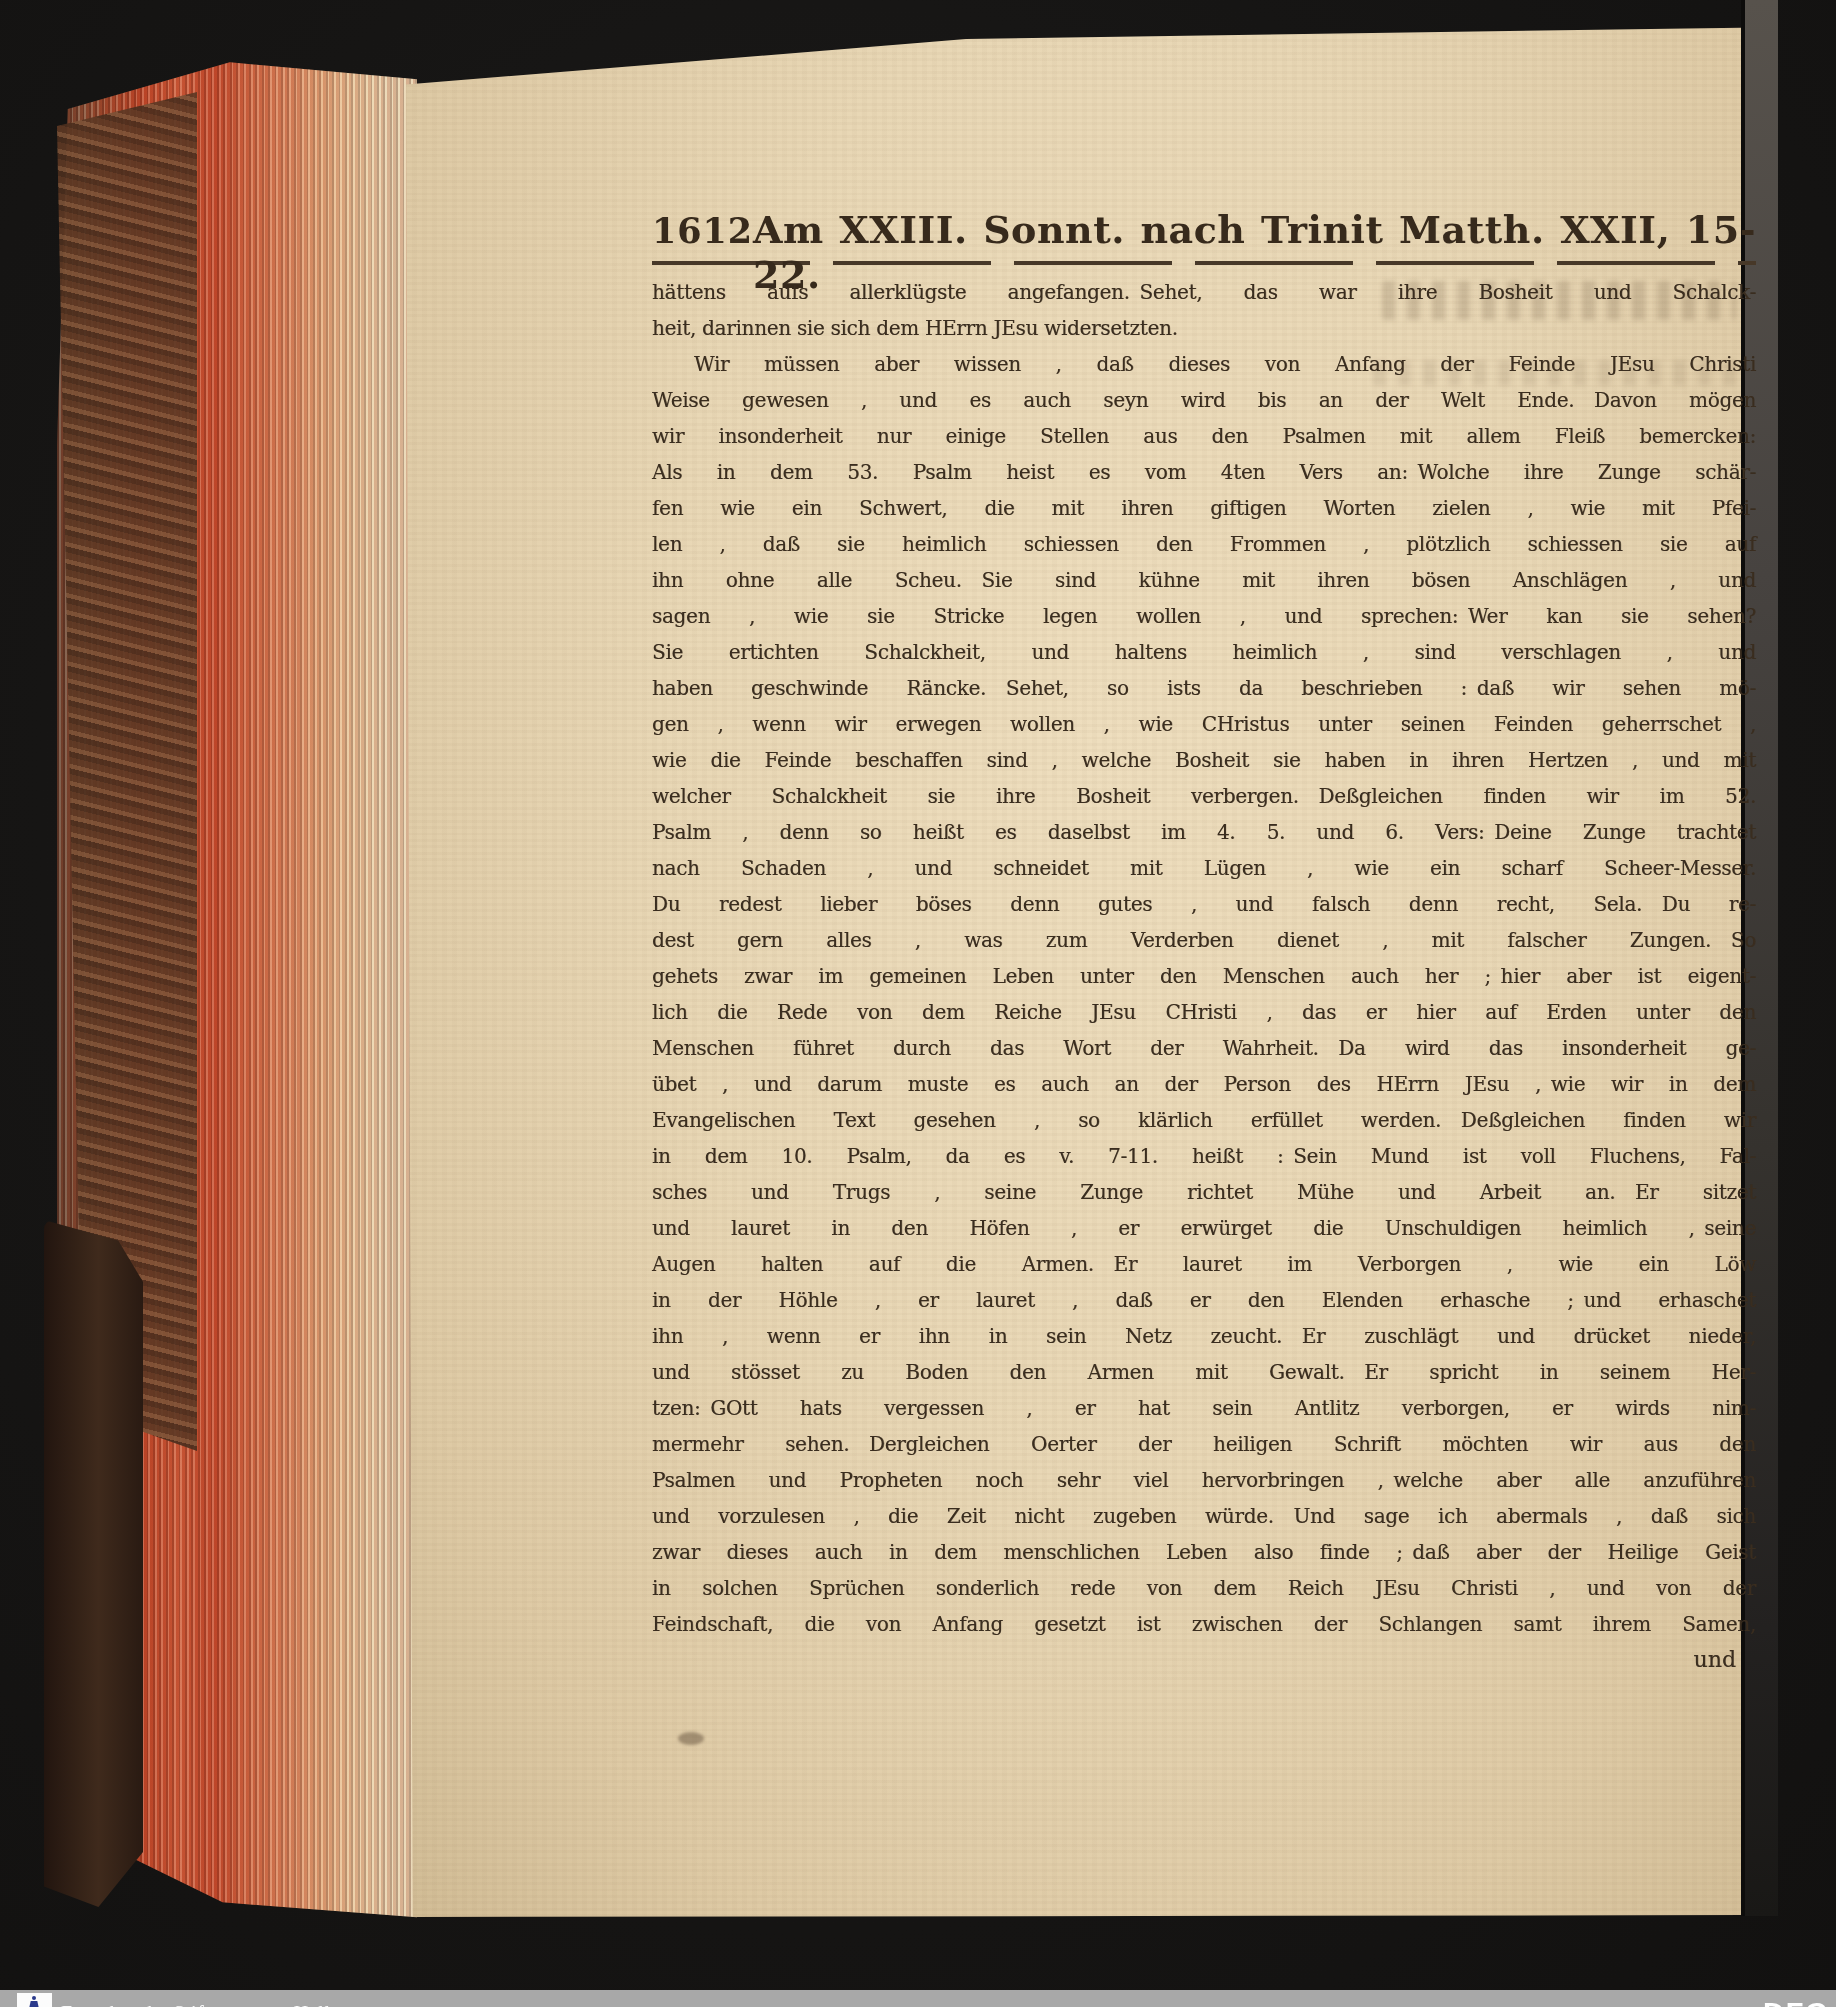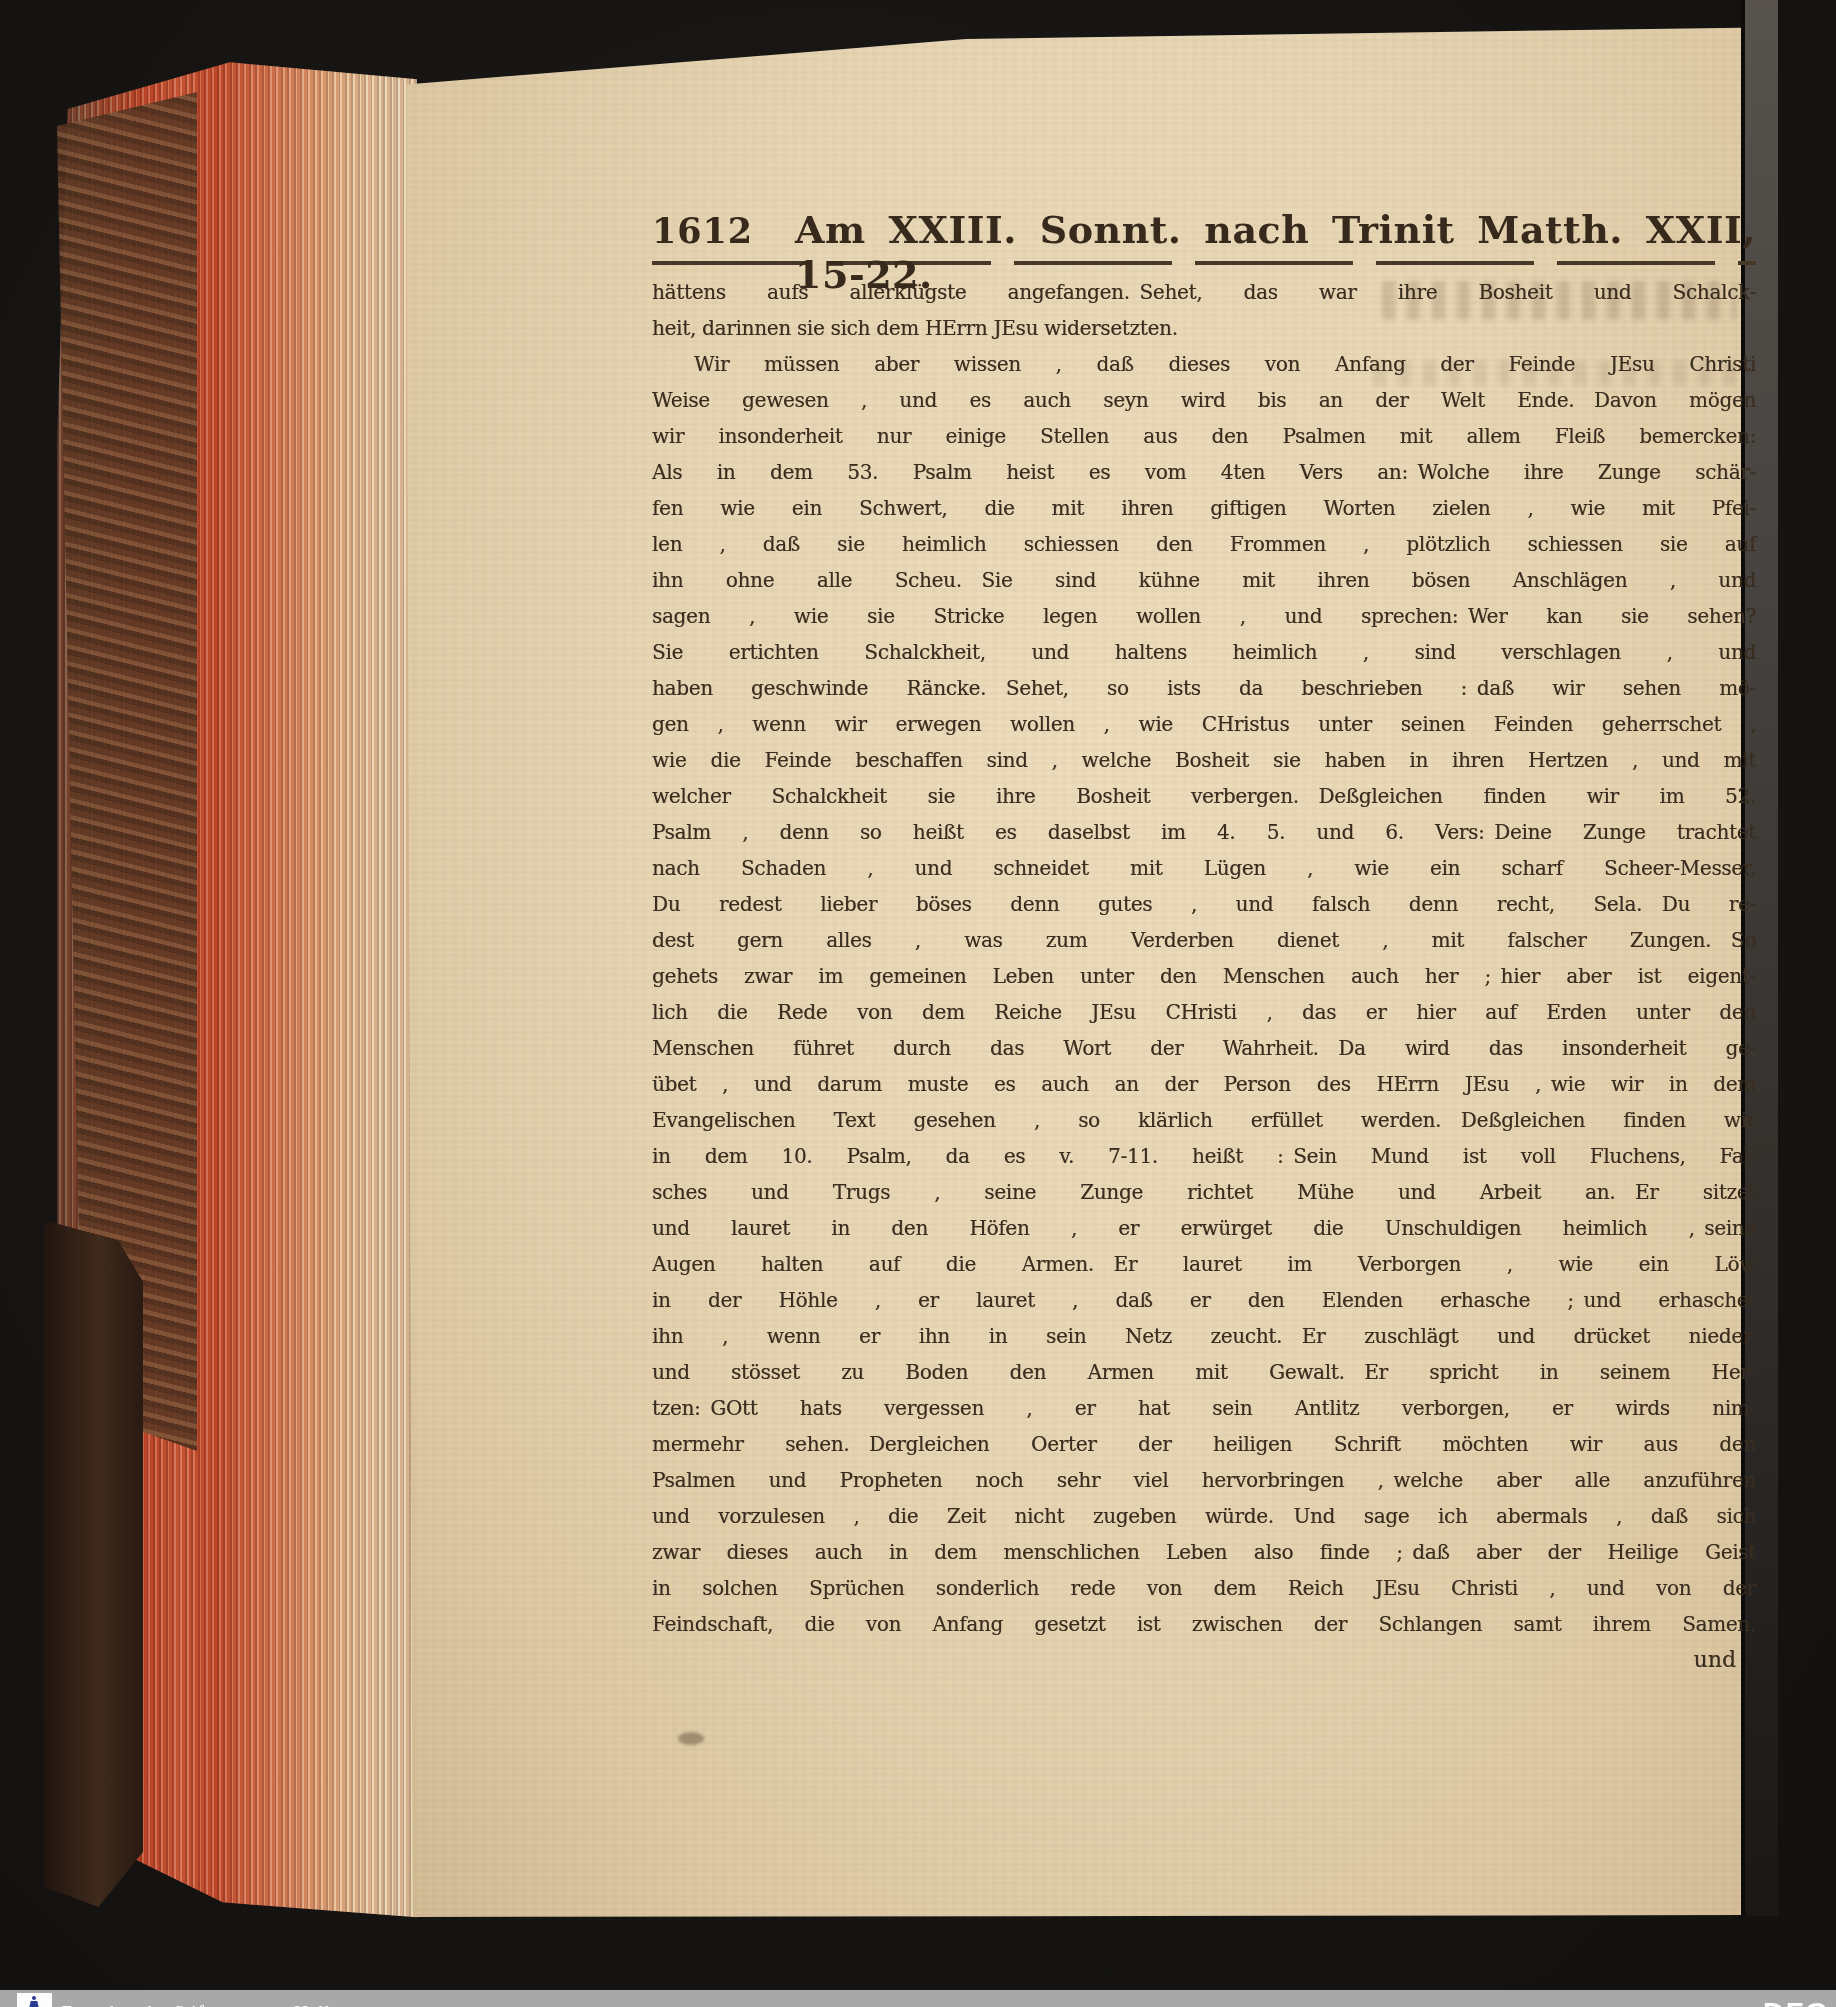--- a/index.html
+++ b/index.html
@@ -41,21 +41,21 @@
       repeating-linear-gradient(90deg, rgba(122,92,60,.03) 0 4.6px, transparent 4.6px 10px);}
   .ghost{position:absolute;filter:blur(2.8px);border-radius:3.7px;
     background:repeating-linear-gradient(90deg, rgba(92,70,48,.18) 0 13px, transparent 13px 25px);}
   .ghost.g1{left:1382px;top:281px;width:354px;height:39px;}
   .ghost.g2{left:1373px;top:360px;width:363px;height:26px;opacity:.6;}
   .smudge{position:absolute;left:678px;top:1732px;width:26px;height:13px;border-radius:50%;
     background:rgba(62,46,30,.38);filter:blur(1.8px);}
 
   
   .text-block{position:absolute;left:652px;top:207px;width:1104px;color:#3a2d1f;}
-  .hdr{display:flex;align-items:baseline;gap:42px;font-weight:bold;color:#372a1c;height:50px;}
+  .hdr{display:flex;align-items:baseline;font-weight:bold;color:#372a1c;height:50px;}
   .hdr .pn{font-size:35px;letter-spacing:0.9px;}
   .hdr .ttl{flex:1;font-size:38px;letter-spacing:0.5px;text-align:justify;text-align-last:justify;}
   .rule{height:4.6px;margin:3.7px 0 9.2px 0;
     background:repeating-linear-gradient(90deg,#473828 0 158px, rgba(71,56,40,0) 158px 181px);}
   .body{font-size:20px;line-height:36px;letter-spacing:-0.3px;
     text-shadow:0.4px 0.3px 0.4px rgba(58,45,31,.5);}
   .ln{text-align:justify;text-align-last:justify;white-space:normal;}
   .ln.end{text-align-last:left;}
   .ln.ind{text-indent:42px;}
   .catchword{text-align:right;padding-right:20px;font-size:22px;line-height:36px;

